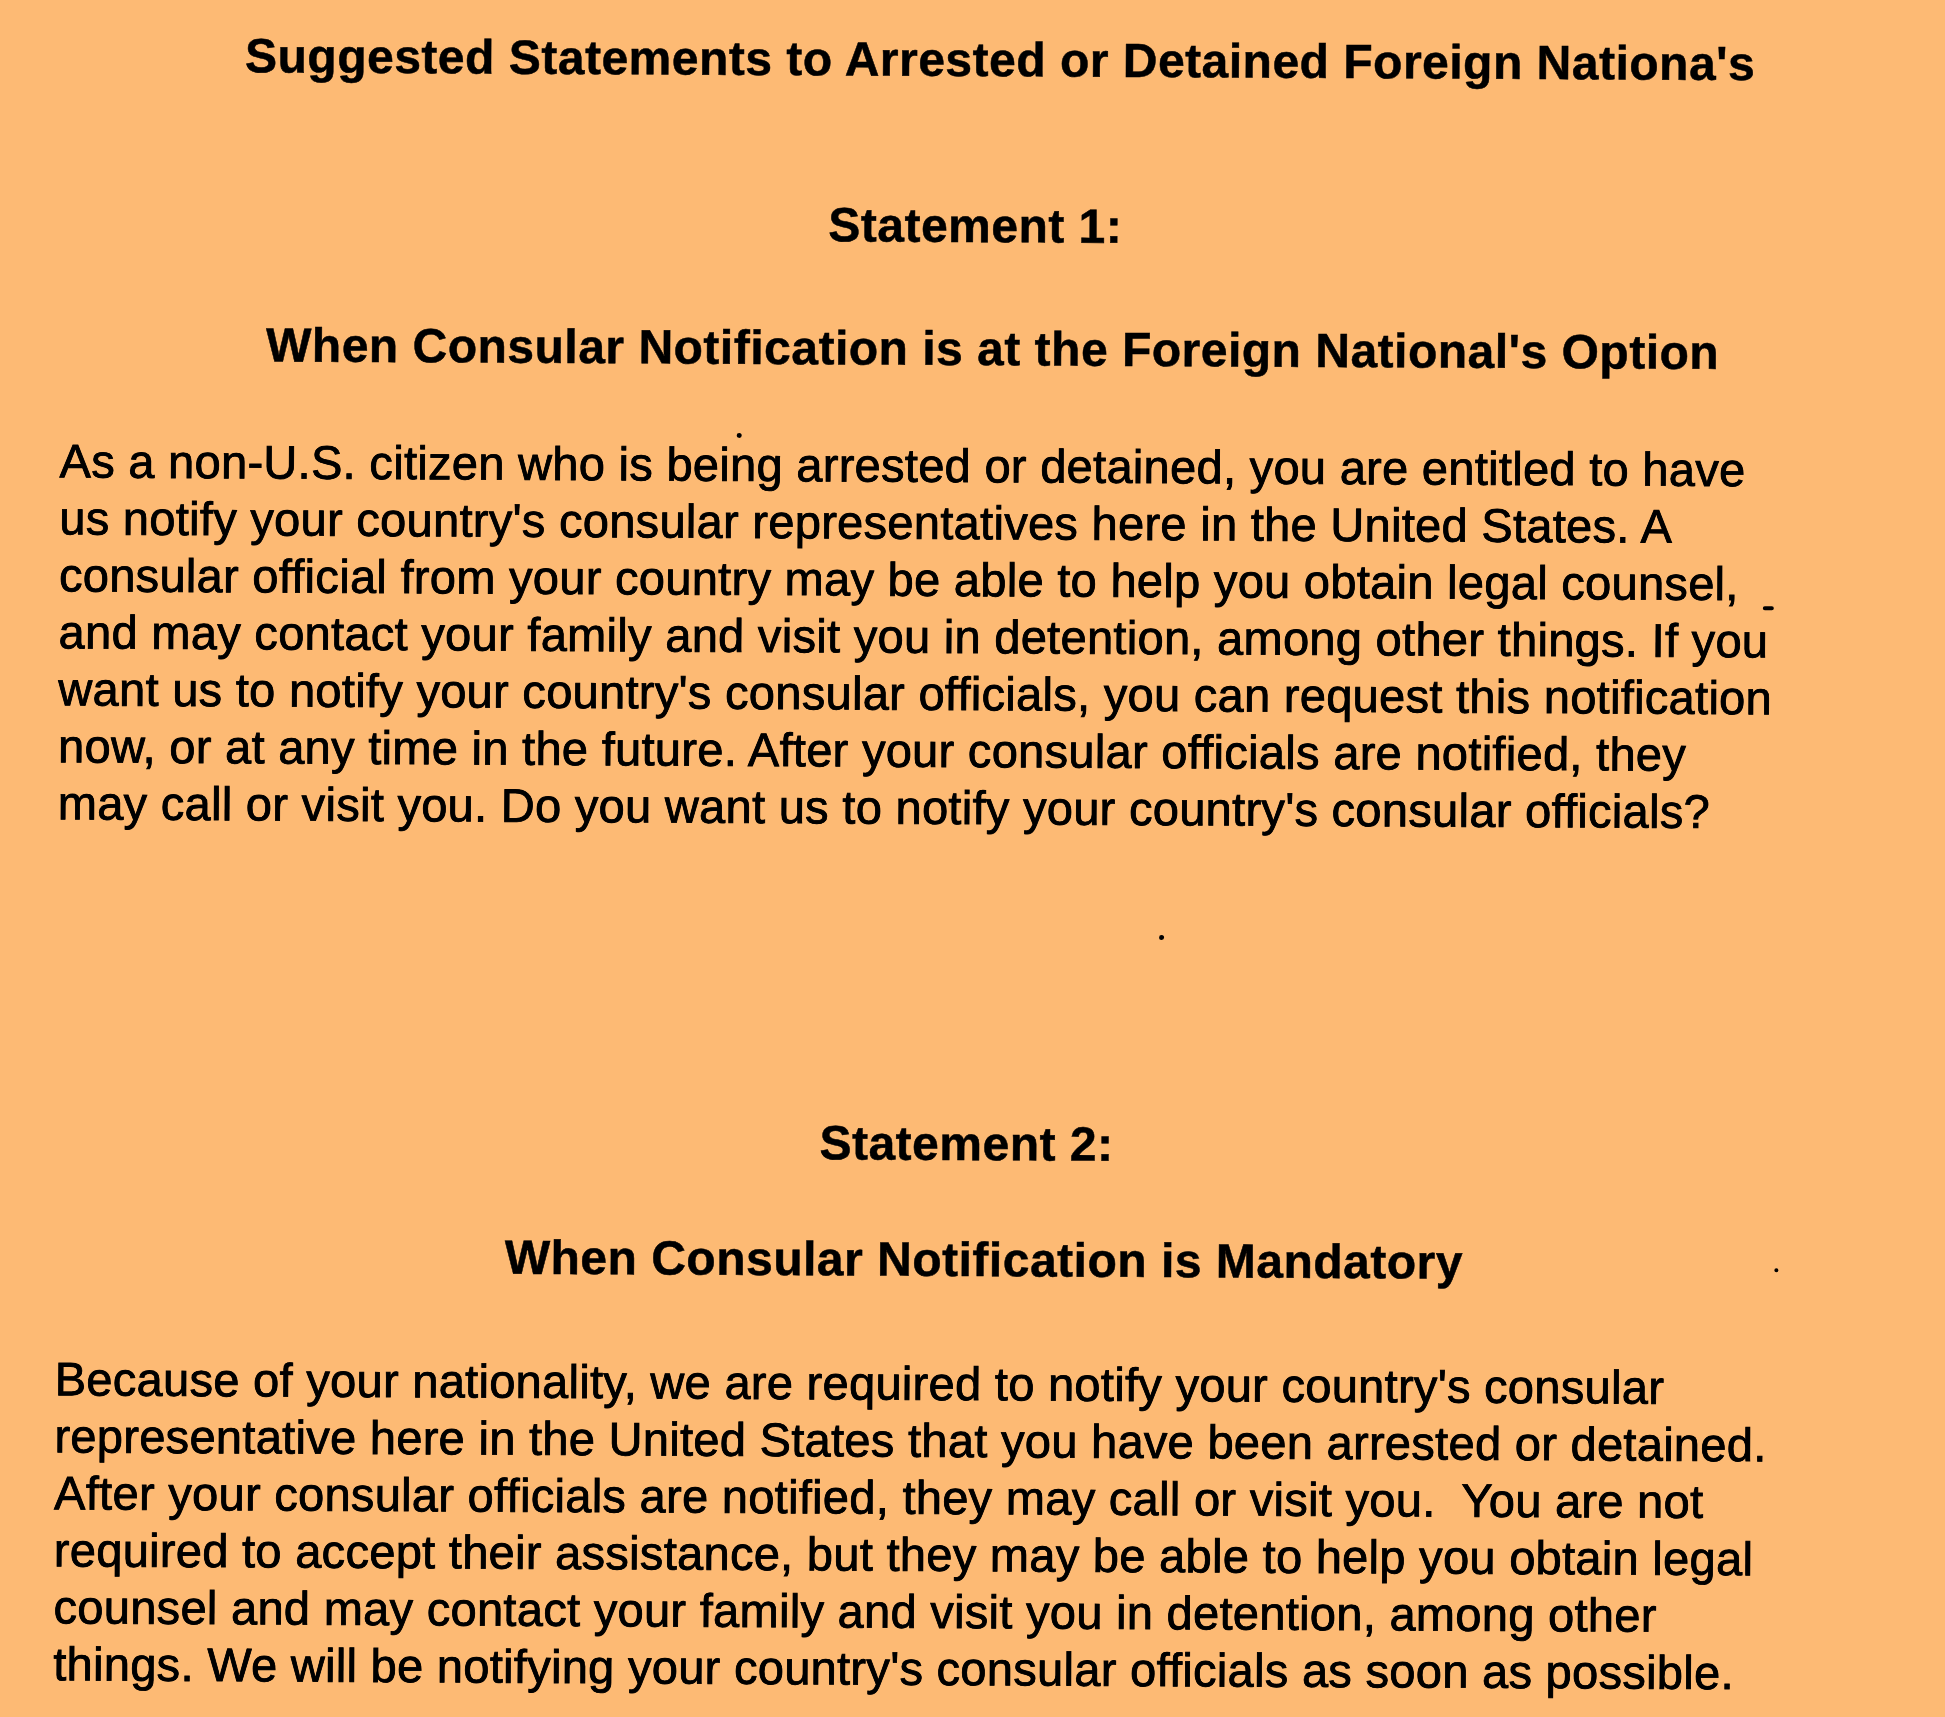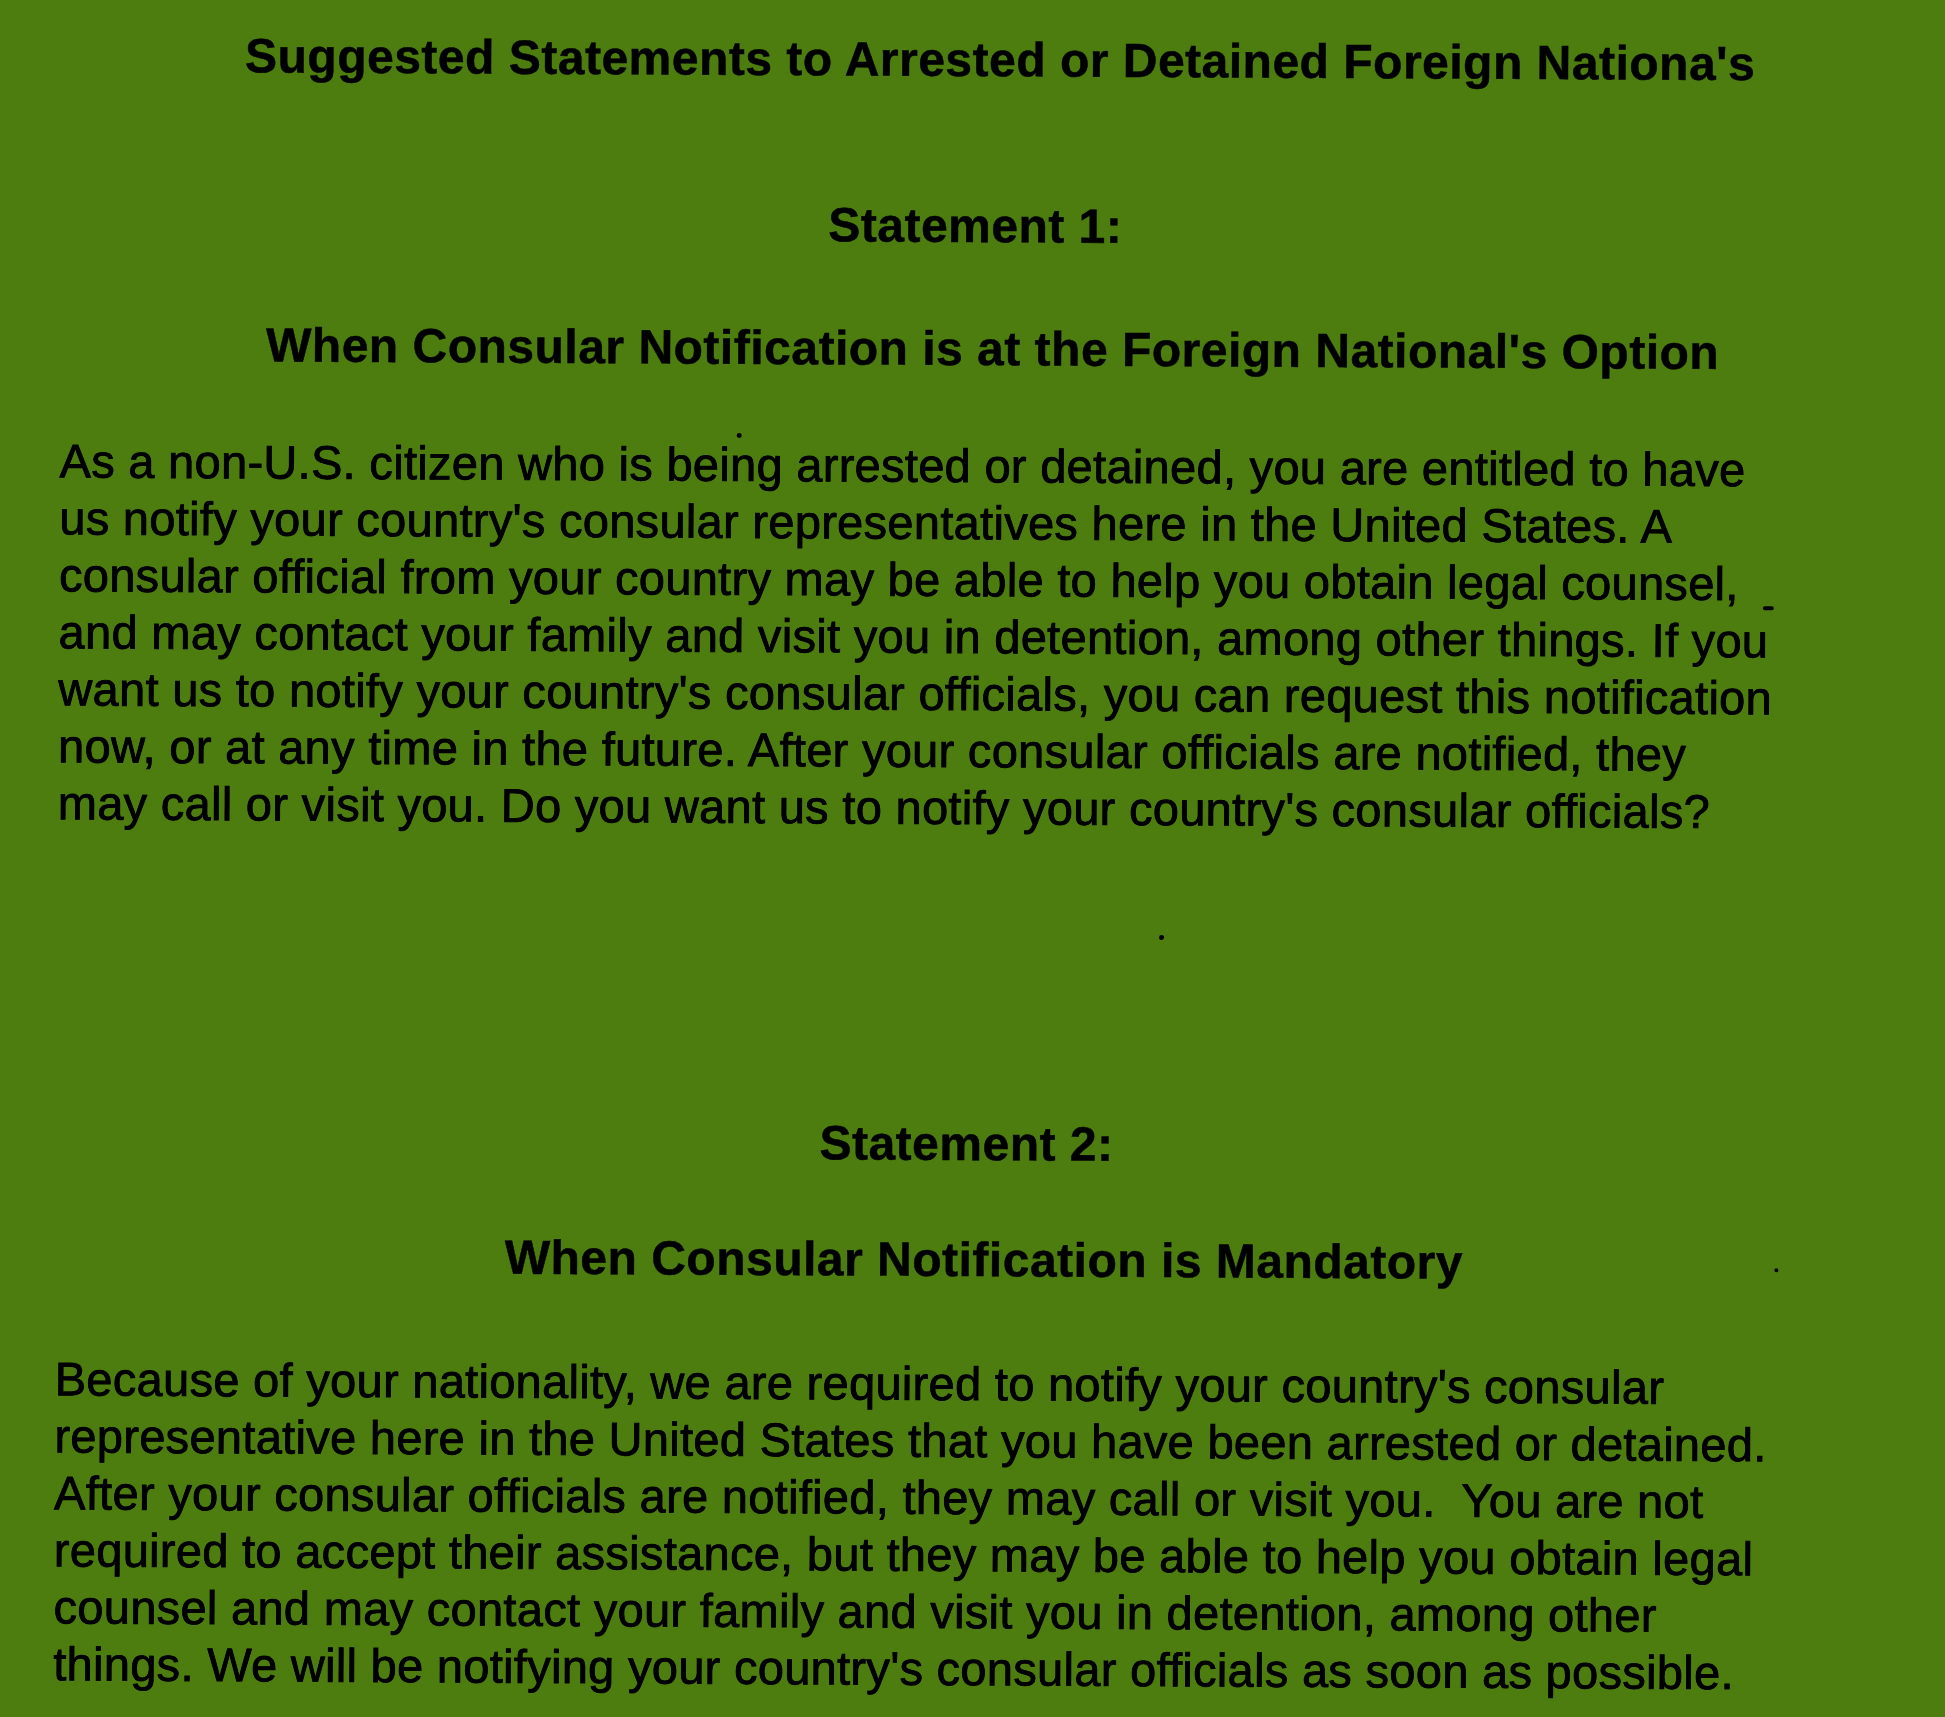--- a/index.html
+++ b/index.html
@@ -4,21 +4,21 @@
 <style>
   html, body {
     margin: 0;
     padding: 0;
     background: #ffffff;
   }
   .page {
     position: relative;
     width: 1945px;
     height: 1717px;
-    background: #4d7c0f;
+    background: #fdba74;
     color: #000000;
     font-family: "Liberation Sans", "DejaVu Sans", sans-serif;
     overflow: hidden;
   }
   
   .skew {
     position: absolute;
     left: 0; top: 0; right: 0; bottom: 0;
     transform: rotate(0.3deg);
     transform-origin: 0 0;

